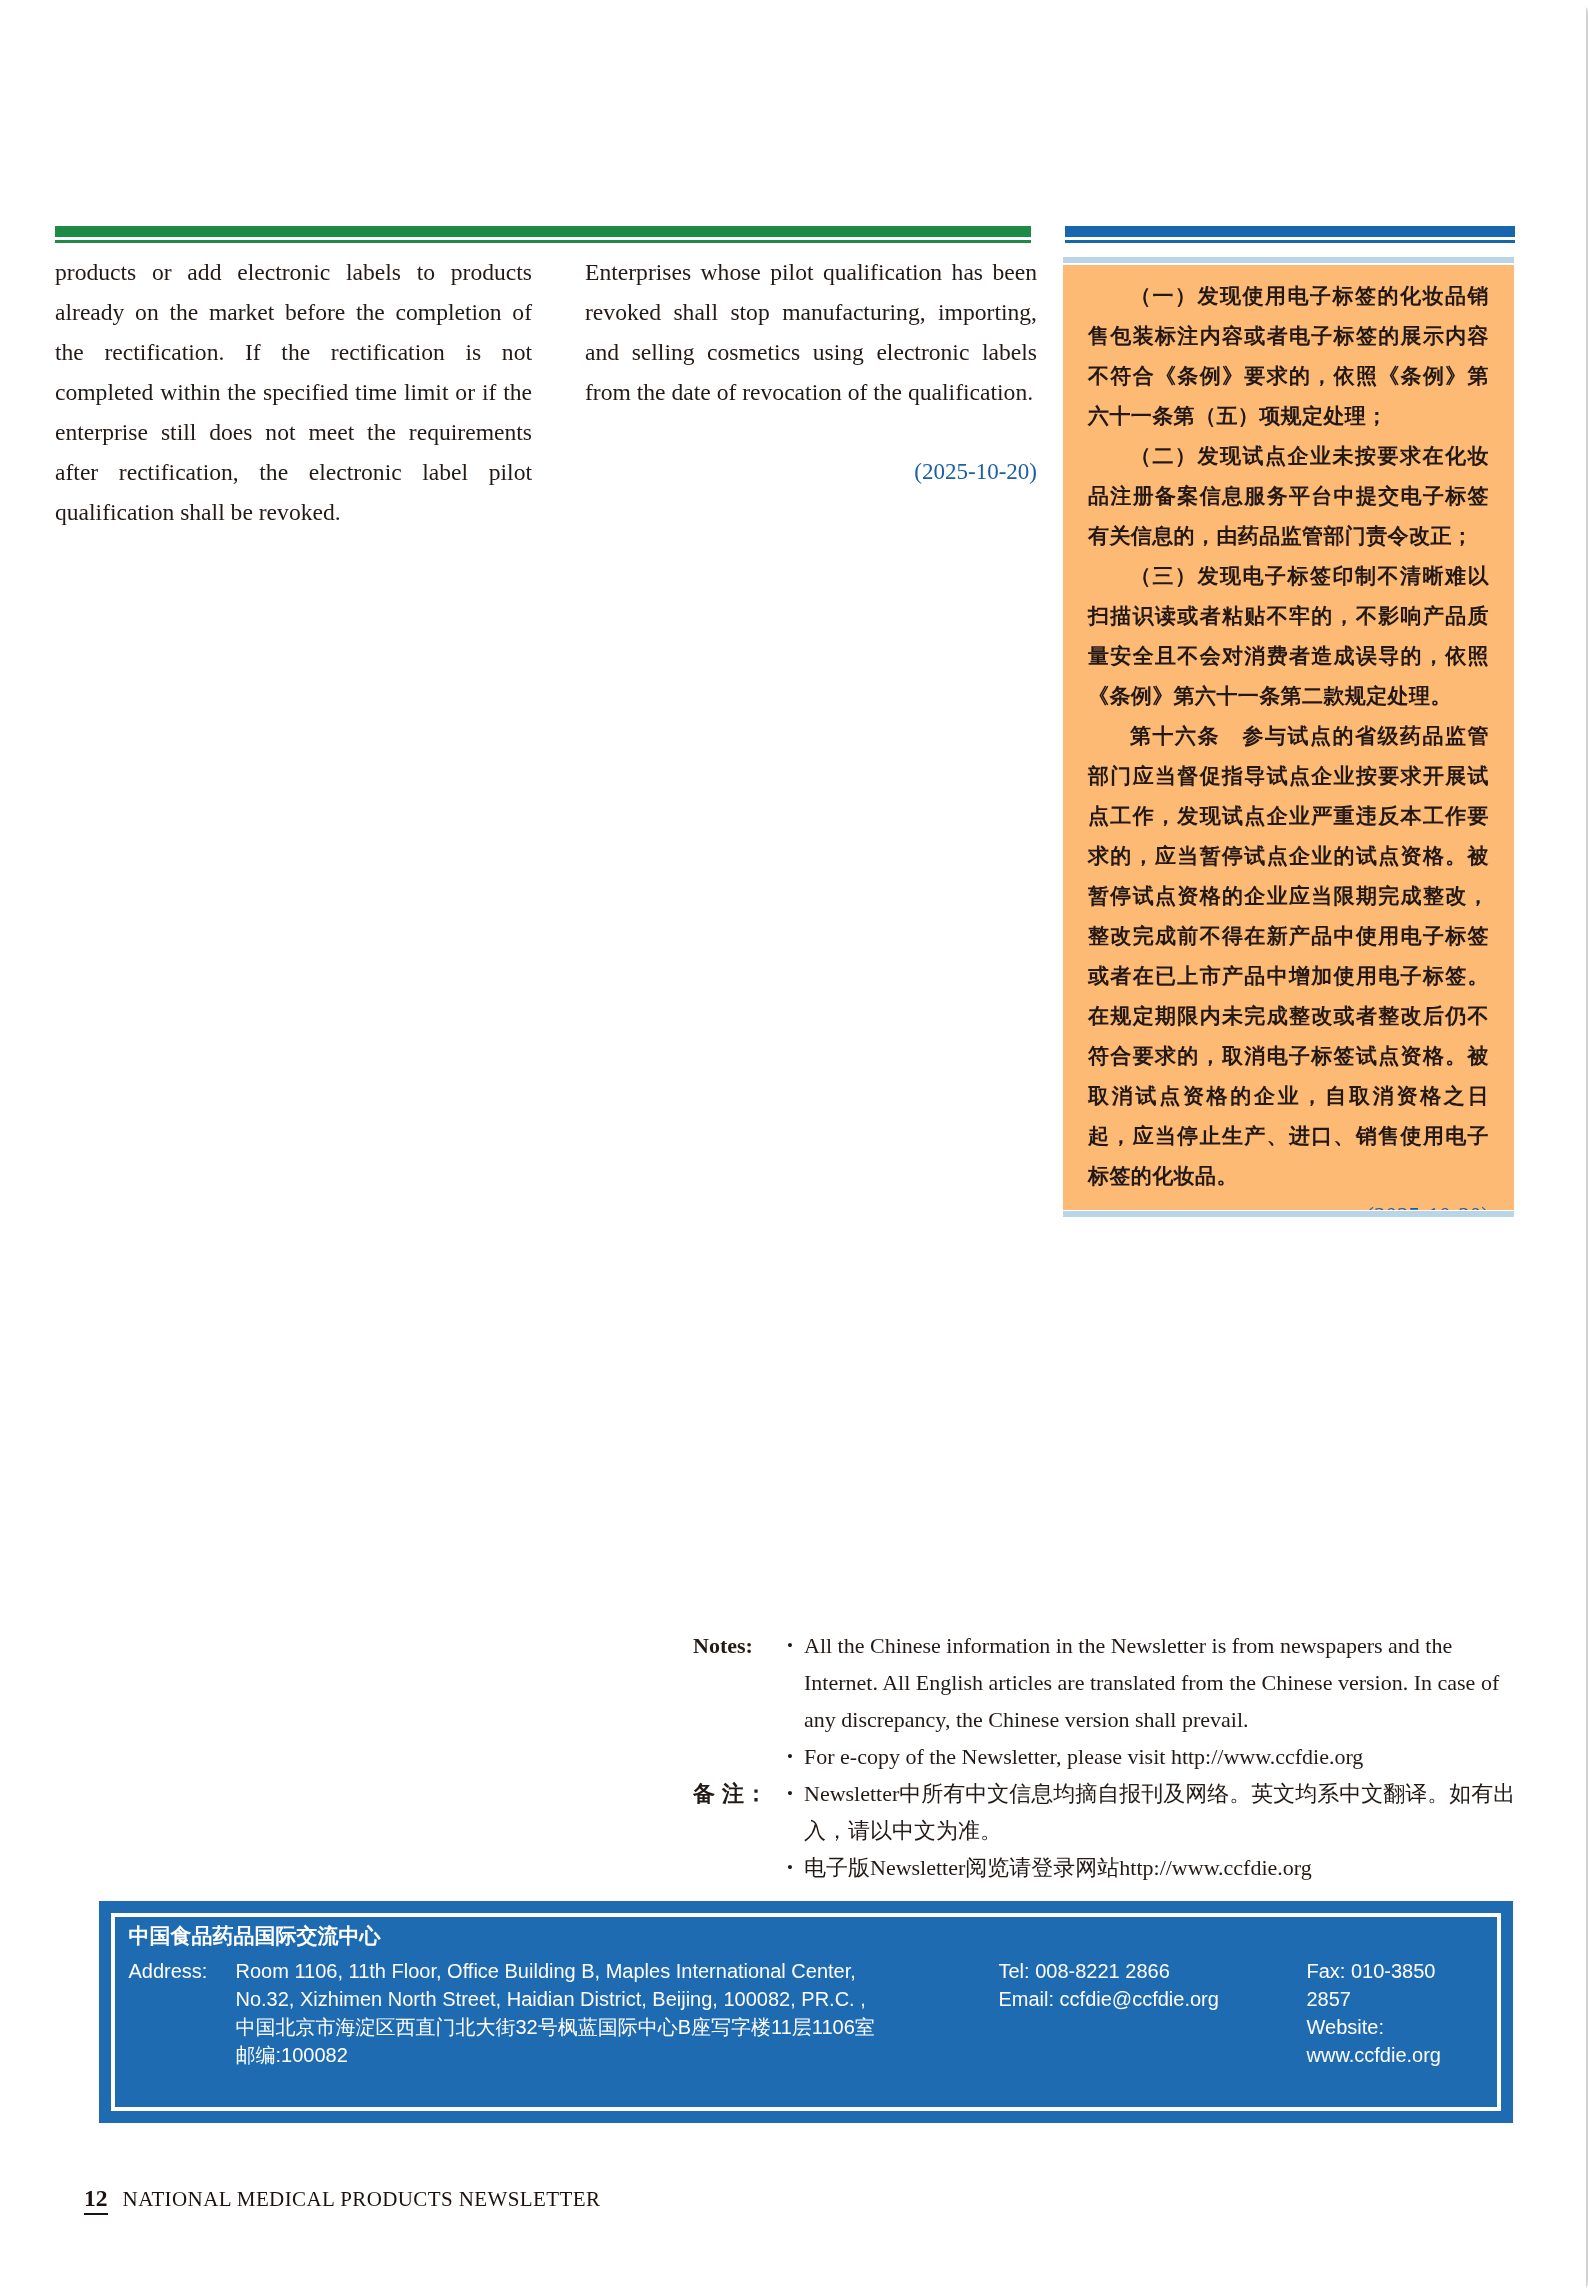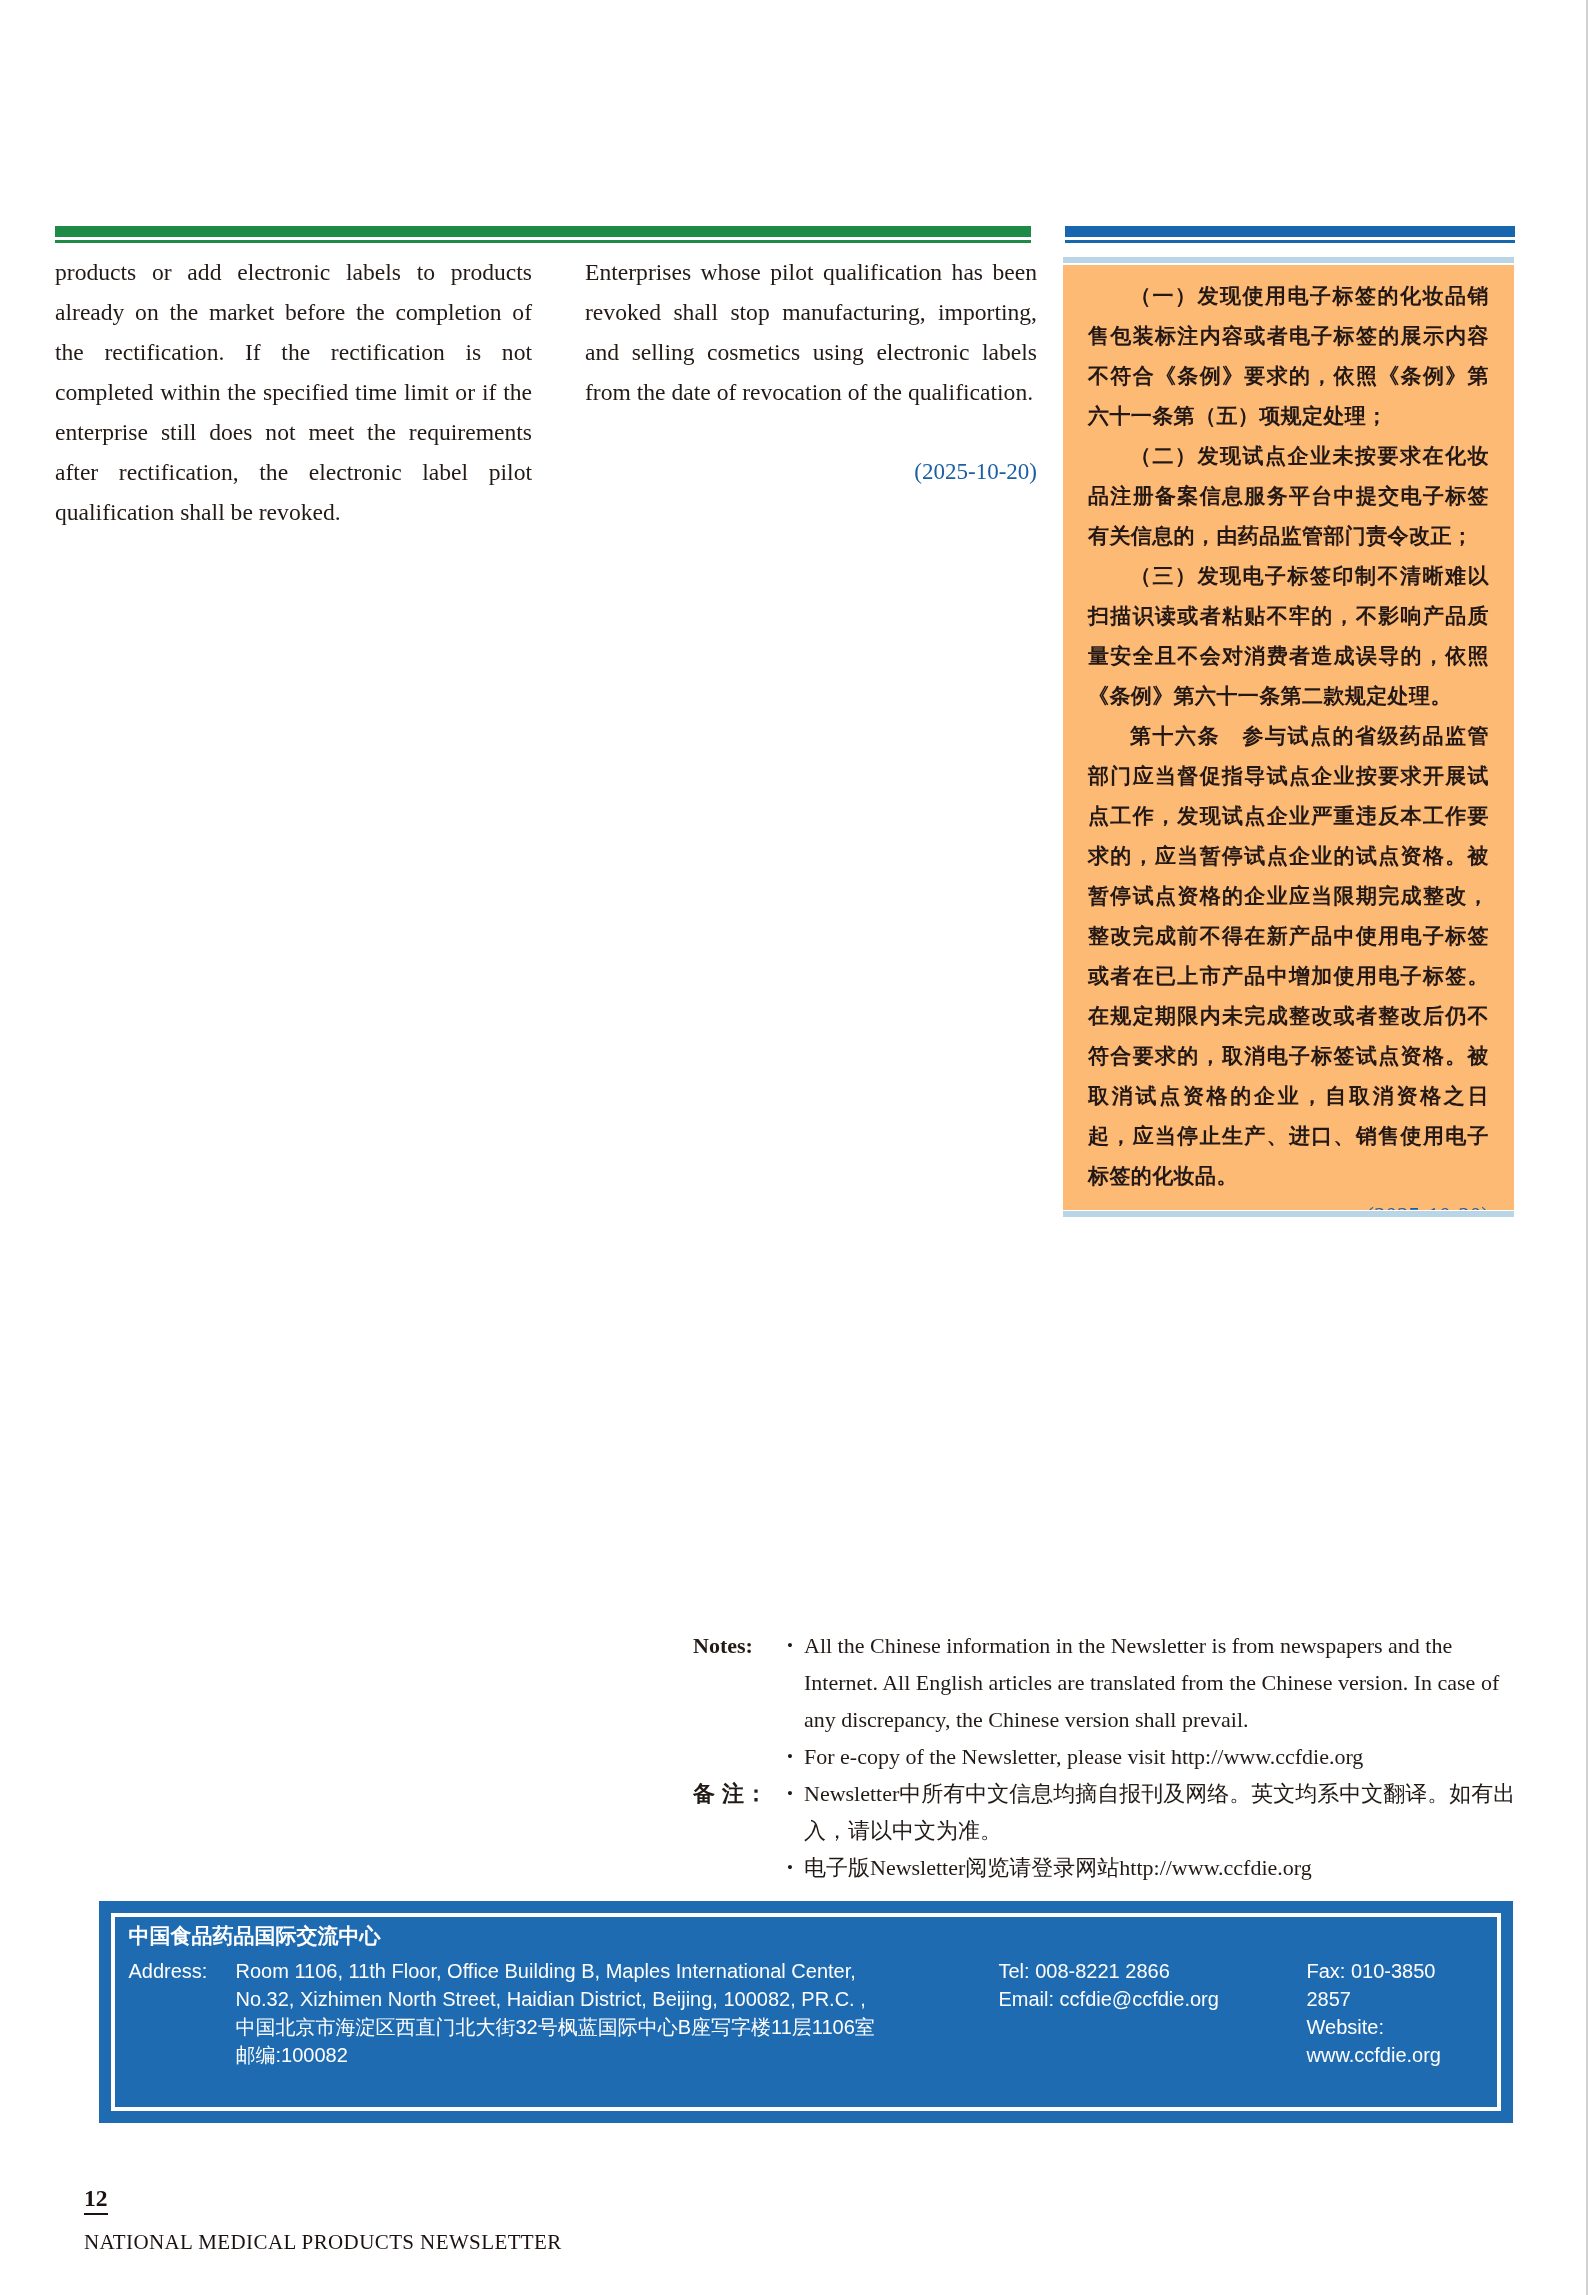--- a/index.html
+++ b/index.html
@@ -3,21 +3,21 @@
 <meta charset="utf-8">
 <style>
   html, body { margin: 0; padding: 0; }
   body {
     width: 1588px; height: 2295px;
     background: #ffffff;
     position: relative;
     font-family: "Liberation Serif", serif;
     color: #221a16;
   }
-  .page { position: absolute; inset: 0; overflow: hidden; }
+  .page { position: absolute; inset: 0; overflow: hidden; border-radius: 14px; }
   .page-edge { position: absolute; right: 0; top: 0; width: 1.7px; height: 100%; background: #d2d2d2; }
 
   
   .rule { position: absolute; height: 11px; }
   .rule-thin { position: absolute; height: 2.5px; }
   .green  { background: #1d8a45; }
   .blue   { background: #1767af; }
   .rule-green      { left: 55px;  top: 226px; width: 976px; }
   .rule-green-thin { left: 55px;  top: 240px; width: 976px; }
   .rule-blue       { left: 1065px; top: 226px; width: 450px; }
@@ -115,21 +115,20 @@
   .addr-lines { margin-left: 107px; width: 707px; }
   .contact-col { position: absolute; top: 0; }
   .contact-col.first  { left: 870px; }
   .contact-col.second { left: 1178px; }
 
   
   .page-footer {
     position: absolute; left: 84px; top: 2187px;
     display: flex; align-items: baseline; gap: 15px;
     color: #1b1210;
-    flex-direction: column;
   }
   .page-num {
     font-size: 23.6px; font-weight: bold;
     line-height: 1;
     border-bottom: 2.5px solid #1b1210;
     padding-bottom: 2.5px;
   }
   .footer-title { font-size: 21px; letter-spacing: 0.4px; }
 </style>
 </head>

